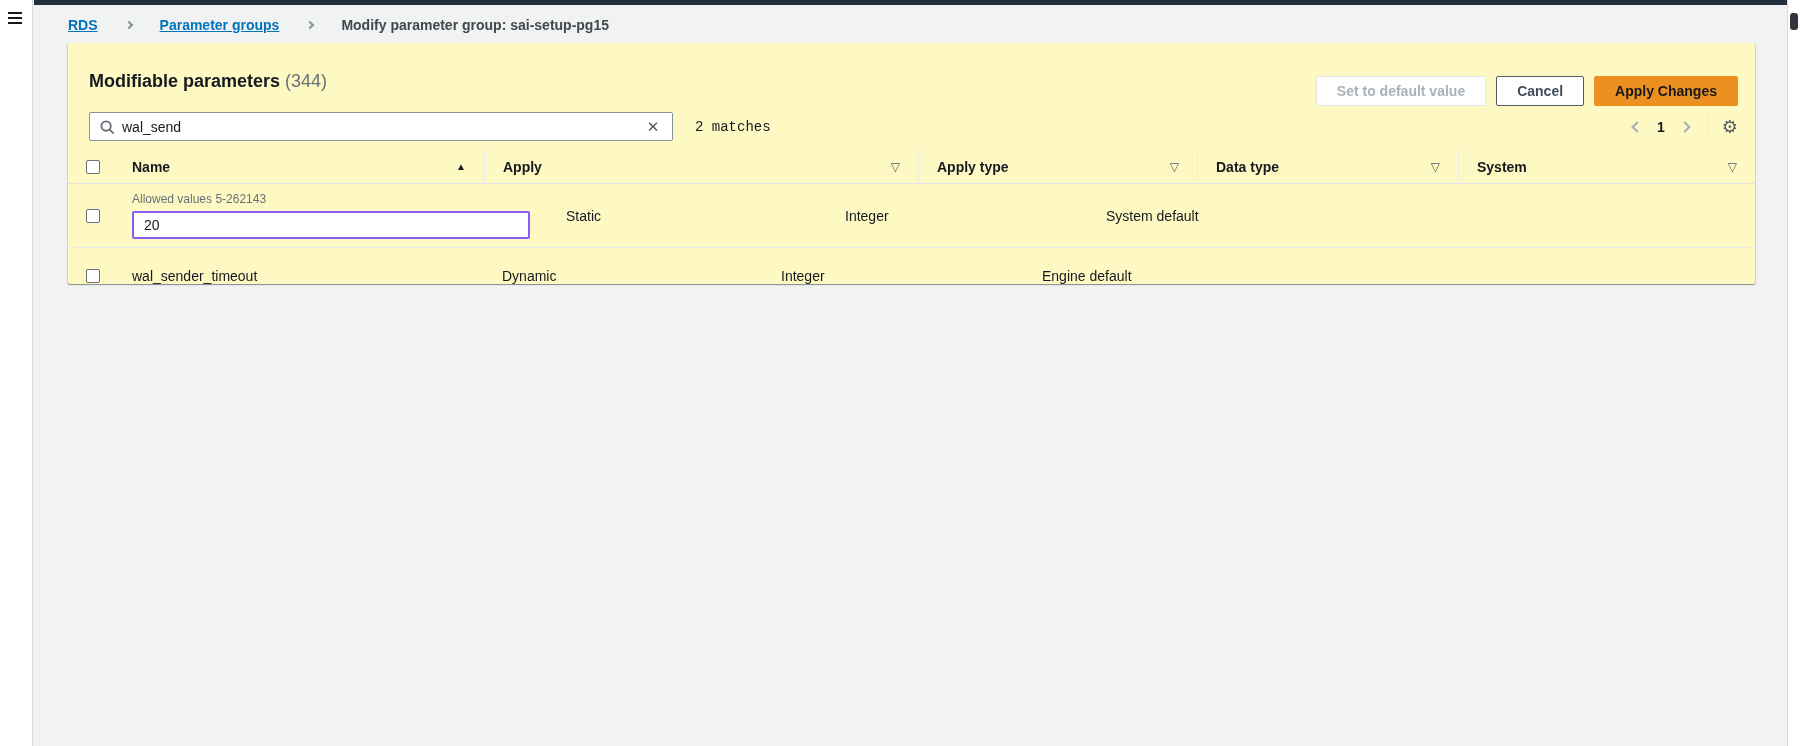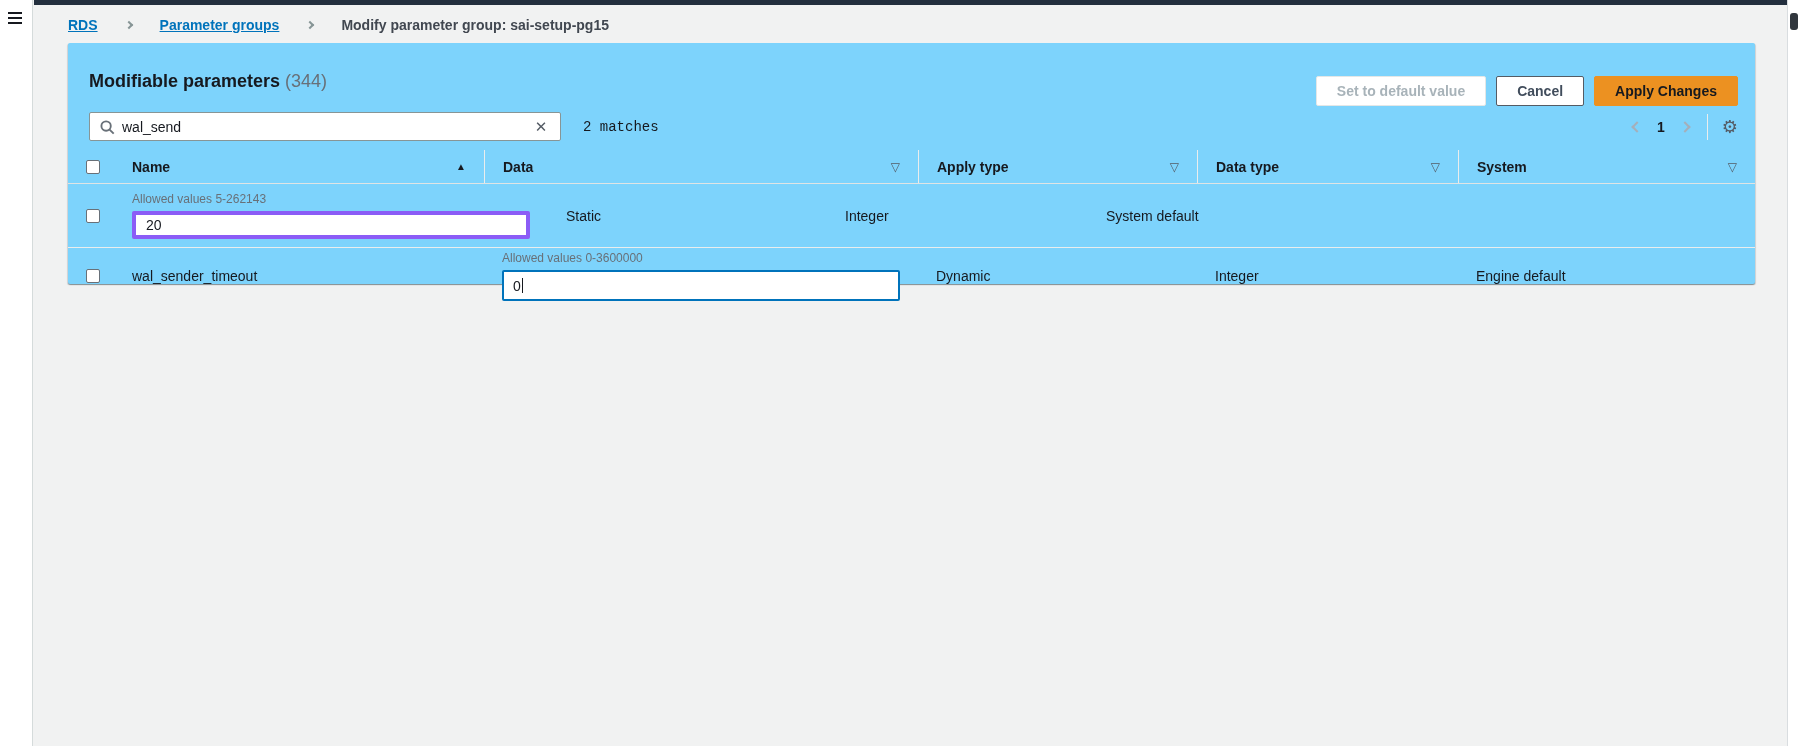--- a/index.html
+++ b/index.html
@@ -28,42 +28,42 @@
 
   
   .breadcrumb { position: absolute; left: 68px; top: 17px; display: flex; align-items: center; gap: 25px; font-size: 14px; }
   .breadcrumb a { color: #0073bb; text-decoration: underline; font-weight: 700; cursor: pointer; }
   .crumb-sep { width: 6px; height: 6px; border: solid #879596; border-width: 2px 2px 0 0; transform: rotate(45deg); margin: 0 3px; }
   .breadcrumb .current { font-weight: 700; color: #414750; }
 
   
   .panel {
     position: absolute; left: 68px; top: 43px; width: 1687px; height: 241px;
-    background: #7dd3fc; border-radius: 2px;
+    background: #fef9c3; border-radius: 2px;
     box-shadow: 0 1px 1px 0 rgba(0,28,36,.30), 1px 1px 1px 0 rgba(0,28,36,.12), -1px 1px 1px 0 rgba(0,28,36,.12);
   }
   .panel-top { display: flex; align-items: center; justify-content: space-between; padding: 13px 17px 4px 21px; }
   .title { font-size: 18px; font-weight: 700; }
   .title .count { font-weight: 400; color: #687078; }
   .btn-group { display: flex; gap: 10px; }
   .btn {
     height: 30px; display: inline-flex; align-items: center; justify-content: center;
     padding: 0 20px; font-size: 14px; font-weight: 700; border-radius: 2px;
     background: #fff; border: 1px solid transparent; cursor: pointer; white-space: nowrap;
     font-family: inherit;
     margin-top: 20px;
   }
   .btn-disabled { color: #a8b3b9; border-color: #e4e7e7; cursor: default; }
   .btn-secondary { color: #414d5c; border-color: #545b64; }
   .btn-primary { background: #ec9121; border-color: #ec9121; color: #16191f; }
 
   
   .search-row { display: flex; align-items: center; padding: 2px 17px 0 21px; }
   .searchbox {
-    position: relative; width: 472px; height: 29px;
+    position: relative; width: 584px; height: 29px;
     border: 1px solid #879596; border-radius: 2px; background: #fff;
   }
   .searchbox input {
     width: 100%; height: 100%; border: none; outline: none; background: transparent;
     padding: 0 36px 0 32px; font-size: 14px; color: #16191f; font-family: inherit;
   }
   .search-glyph { position: absolute; left: 10px; top: 7px; }
   .clear-btn {
     position: absolute; right: 8px; top: 3px; width: 22px; height: 22px;
     display: flex; align-items: center; justify-content: center;
@@ -99,21 +99,21 @@
   .trow-1 { height: 64px; border-bottom: 1px solid #eaeded; }
   .trow-2 { height: 56px; }
   .cell { padding: 0 18px; font-size: 14px; color: #16191f; }
   .checkbox {
     width: 14px; height: 14px; border: 1px solid #687078; border-radius: 2px;
     background: #fff; display: inline-block; cursor: pointer; flex: 0 0 auto;
   }
   .value-cell { display: flex; flex-direction: column; justify-content: flex-start; gap: 5px; }
   .allowed { font-size: 12px; color: #687078; }
   .fake-input {
-    width: 100%; height: 28px; border: 4px solid #8b5cf6; border-radius: 2px;
+    width: 100%; height: 28px; border: 2px solid #8b5cf6; border-radius: 2px;
     background: #fff; display: flex; align-items: center; padding: 0 10px;
     font-size: 14px; color: #16191f; cursor: text;
   }
   .fake-input.focused { border: 2px solid #0073bb; height: 31px; padding: 0 9px; }
   .caret { display: inline-block; width: 1px; height: 15px; background: #16191f; margin-left: 1px; vertical-align: middle; }
 </style>
 </head>
 <body>
 
 <div id="app">
@@ -176,21 +176,21 @@
 
     <div class="thead">
       <div class="w-check">
         <span class="checkbox"></span>
       </div>
       <div class="th w-name">
         <span>Name</span>
         <span class="sort-glyph">▲</span>
       </div>
       <div class="th w-value th-sep">
-        <span>Data</span>
+        <span>Apply</span>
         <span class="filter-glyph">▽</span>
       </div>
       <div class="th w-apply th-sep">
         <span>Apply type</span>
         <span class="filter-glyph">▽</span>
       </div>
       <div class="th w-data th-sep">
         <span>Data type</span>
         <span class="filter-glyph">▽</span>
       </div>
@@ -213,26 +213,19 @@
       <div class="cell w-apply">Static</div>
       <div class="cell w-data">Integer</div>
       <div class="cell w-source">System default</div>
     </div>
 
     <div class="trow trow-2">
       <div class="w-check">
         <span class="checkbox"></span>
       </div>
       <div class="cell w-name">wal_sender_timeout</div>
-      <div class="cell w-value value-cell">
-        <span class="allowed">Allowed values 0-3600000</span>
-        <div class="fake-input focused">
-          <span>0</span>
-          <span class="caret"></span>
-        </div>
-      </div>
       <div class="cell w-apply">Dynamic</div>
       <div class="cell w-data">Integer</div>
       <div class="cell w-source">Engine default</div>
     </div>
 
   </section>
 </div>
 
 </body></html>

